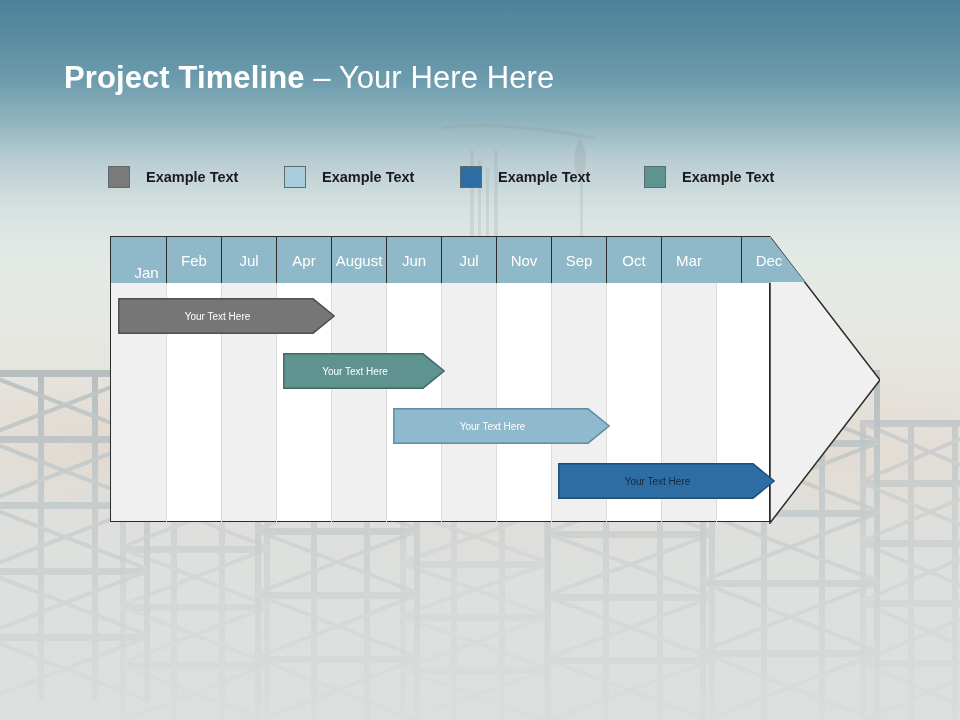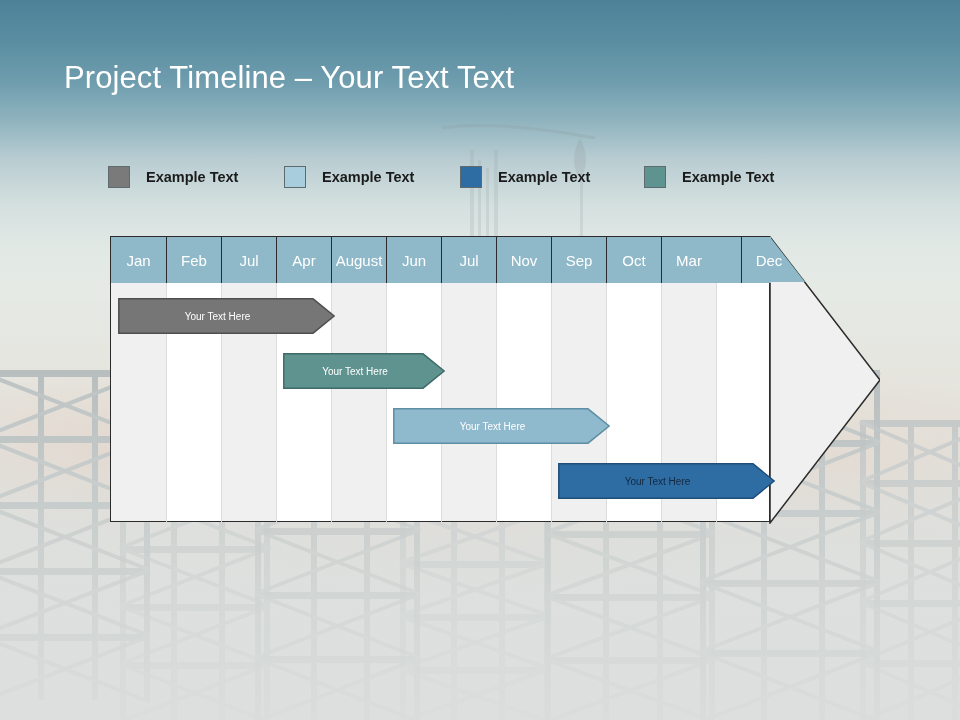--- a/index.html
+++ b/index.html
@@ -45,21 +45,21 @@
   .crane { position:absolute; opacity:.22; }
 
   
   #content { position:absolute; inset:0; z-index:5; }
 
   #title {
     position:absolute; left:64px; top:60px;
     font-size:31px; color:#ffffff; white-space:nowrap;
     letter-spacing:.1px;
   }
-  #title .strong { font-weight:normal; }
+  #title .strong { font-weight:bold; }
   #title .light  { font-weight:normal; }
 
   
   #legend { position:absolute; left:108px; top:166px; width:720px; height:30px; }
   .legend-item { position:absolute; top:0; display:flex; align-items:center; }
   .legend-sw {
     width:22px; height:22px; border:1px solid #5e6a6e; flex:none;
   }
   .legend-lb {
     margin-left:16px; font-size:14.5px; font-weight:bold; color:#1a1a1a;
@@ -260,21 +260,21 @@
           <rect x="64" y="30" width="4" height="110" fill="#9aa3a6"></rect>
           <rect x="150" y="58" width="3" height="60" fill="#9aa3a6"></rect>
           <circle cx="151" cy="120" r="5" fill="#9aa3a6"></circle>
         </svg></div>
     </div>
 </div>
 
 <div id="content">
 
   <div id="title">
-    <span class="strong">Project Timeline</span><span class="light"> – Your Text Text</span>
+    <span class="strong">Project Timeline</span><span class="light"> – Your Here Here</span>
   </div>
 
   <div id="legend">
       <div class="legend-item" style="left: 0px;">
         <span class="legend-sw" style="background: rgb(122, 122, 122);"></span>
         <span class="legend-lb">Example Text</span>
       </div>
       <div class="legend-item" style="left: 176px;">
         <span class="legend-sw" style="background: rgb(168, 205, 221);"></span>
         <span class="legend-lb">Example Text</span>
@@ -314,21 +314,21 @@
           <div class="gridline" style="left: 275px;"></div>
           <div class="gridline" style="left: 330px;"></div>
           <div class="gridline" style="left: 385px;"></div>
           <div class="gridline" style="left: 440px;"></div>
           <div class="gridline" style="left: 495px;"></div>
           <div class="gridline" style="left: 550px;"></div>
           <div class="gridline" style="left: 605px;"></div>
         </div>
       <div class="hdr-band">
         <div id="hdrcells">
-            <div class="hdr-cell" style="left: 0px; border-left: none;">Jan</div>
+            <div class="hdr-cell" style="left: 8px; border-left: none; margin-top: 12px;">Jan</div>
             <div class="hdr-cell" style="left: 55px;">Feb</div>
             <div class="hdr-cell" style="left: 110px;">Jul</div>
             <div class="hdr-cell" style="left: 165px;">Apr</div>
             <div class="hdr-cell" style="left: 220px;">August</div>
             <div class="hdr-cell" style="left: 275px;">Jun</div>
             <div class="hdr-cell" style="left: 330px;">Jul</div>
             <div class="hdr-cell" style="left: 385px;">Nov</div>
             <div class="hdr-cell" style="left: 440px;">Sep</div>
             <div class="hdr-cell" style="left: 495px;">Oct</div>
             <div class="hdr-cell" style="left: 550px;">Mar</div>

